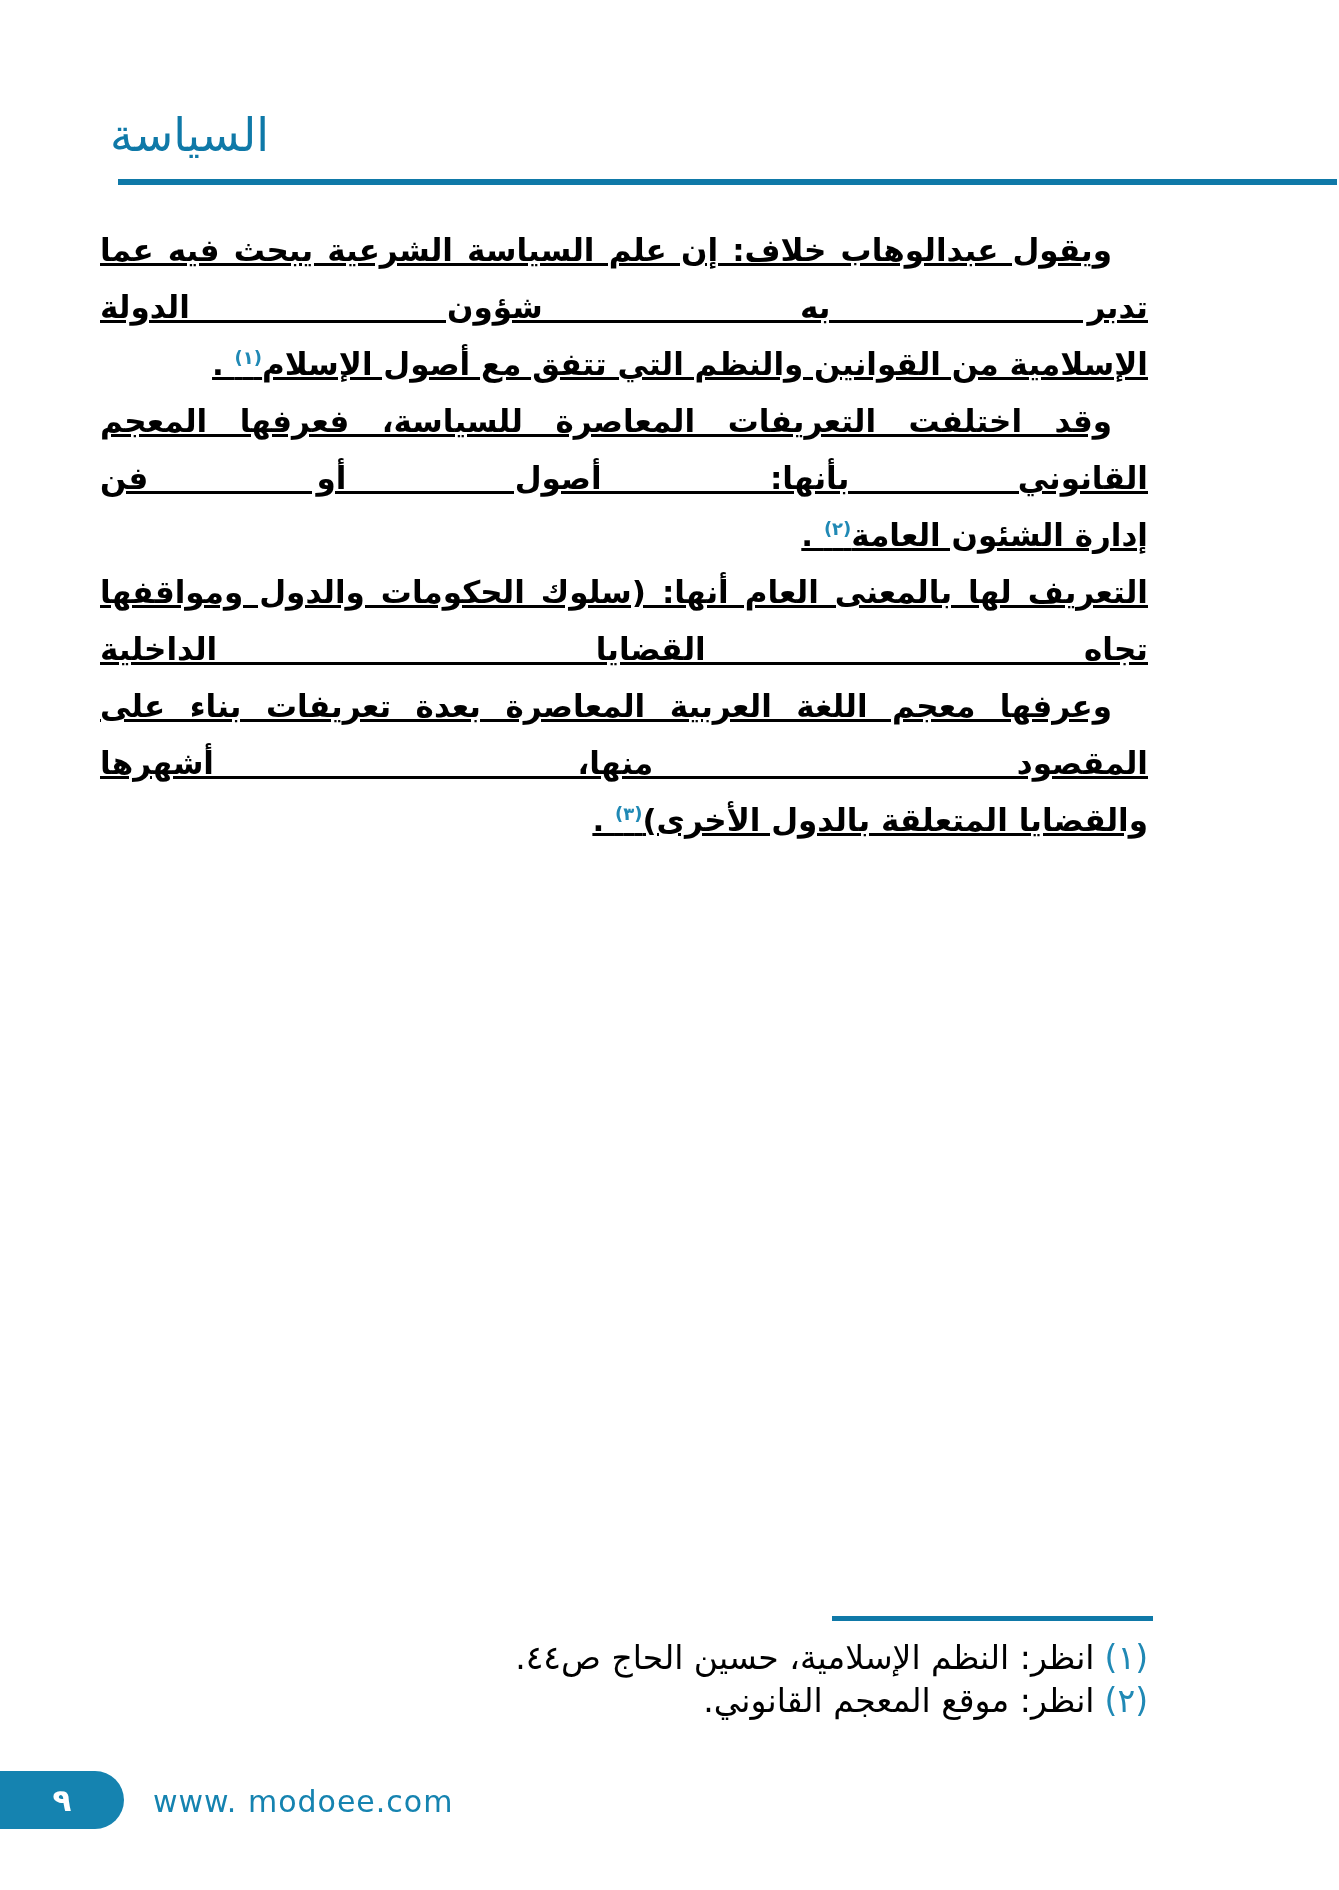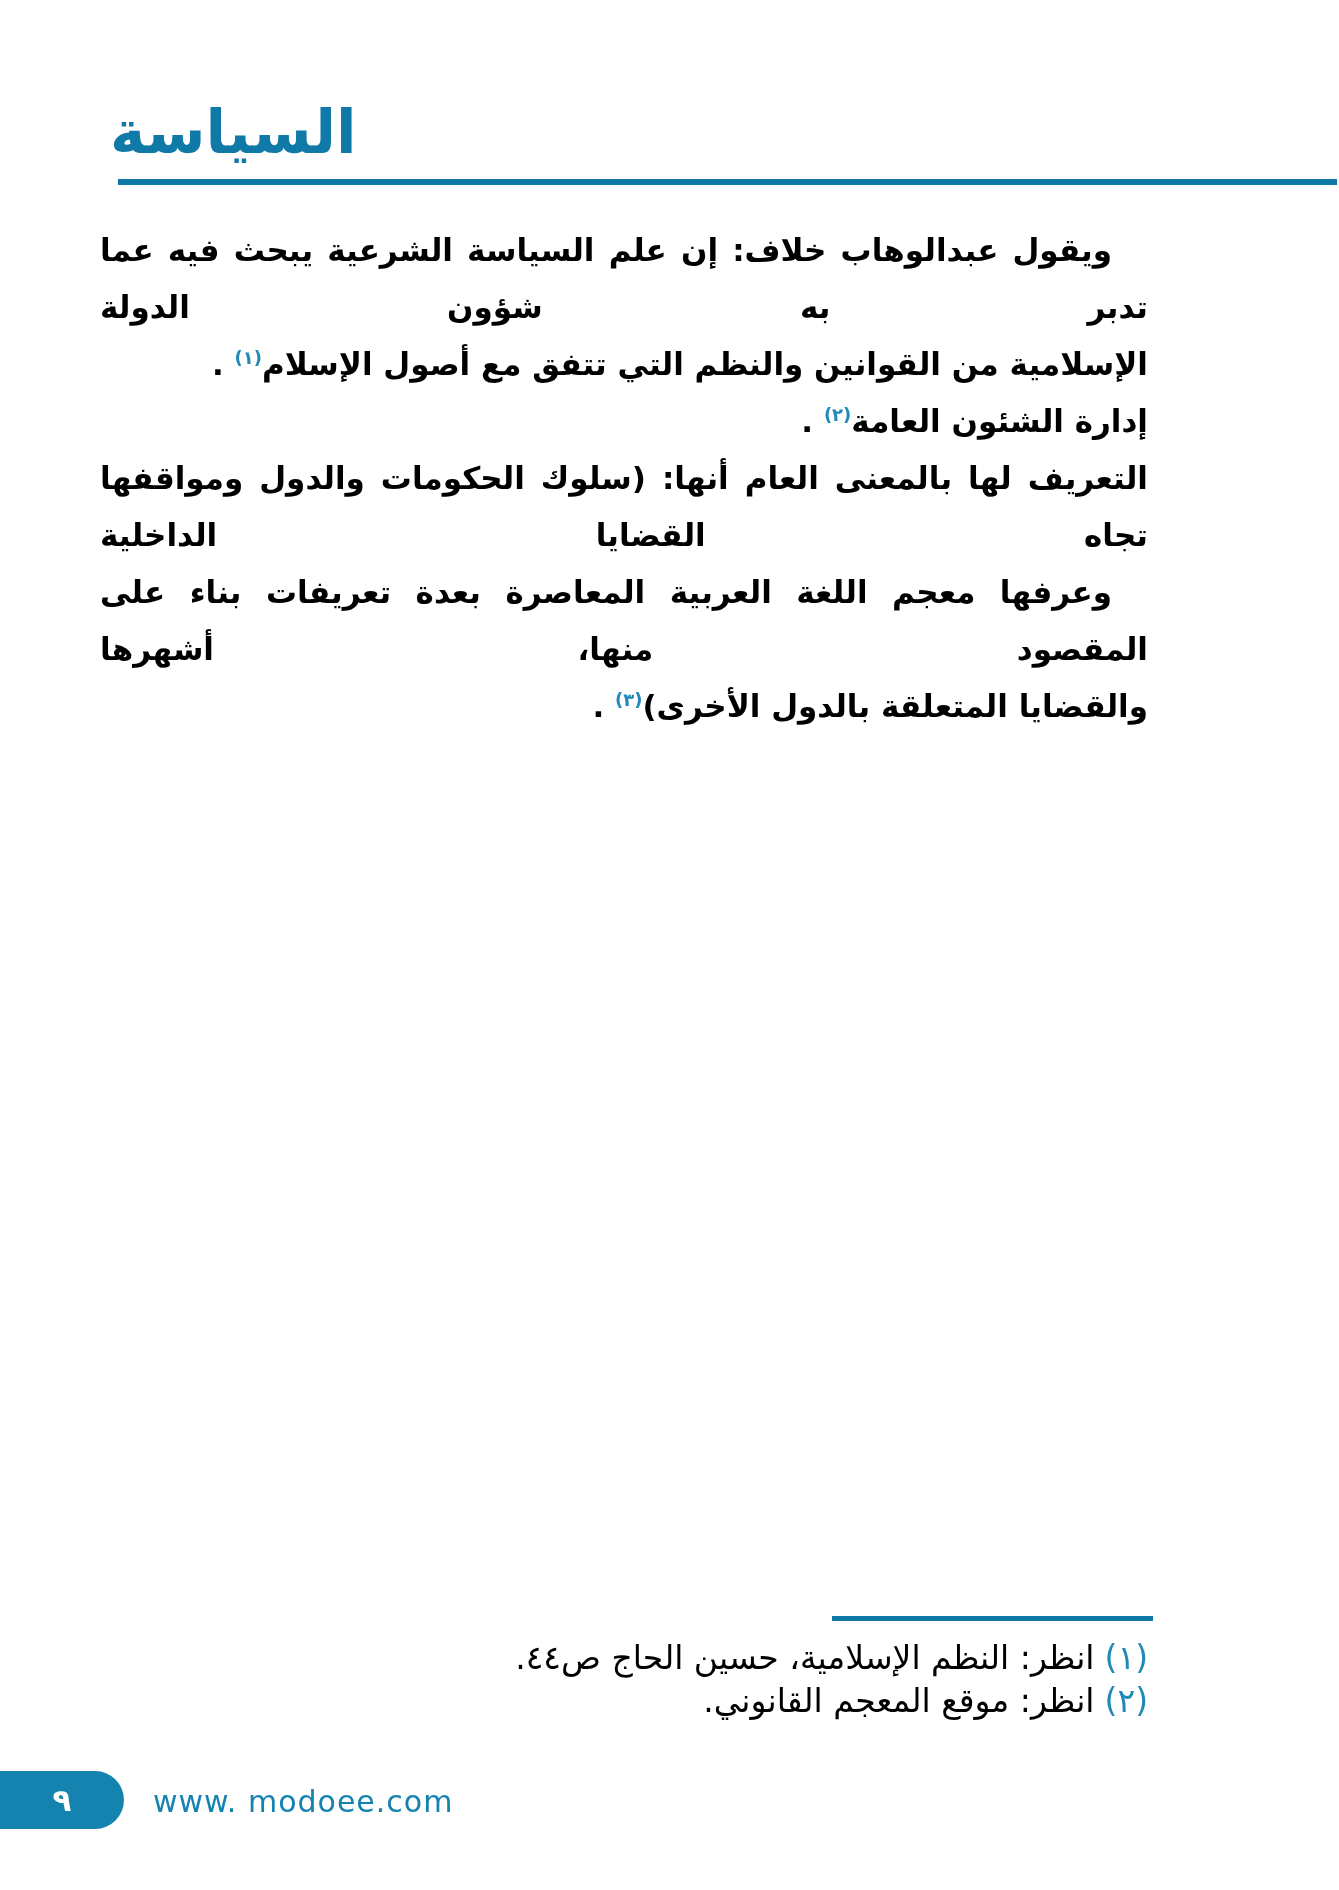--- a/index.html
+++ b/index.html
@@ -8,23 +8,23 @@
     width:1339px;
     height:1890px;
     background:#ffffff;
     overflow:hidden;
     font-family:"DejaVu Sans", sans-serif;
   }
   
   .header-title{
     position:absolute;
     left:110px;
-    top:96px;
-    font-size:60px;
-    font-weight:bold;
+    top:108px;
+    font-size:46px;
+    font-weight:normal;
     color:var(--accent);
     direction:rtl;
     line-height:1.2;
   }
   .header-rule{
     position:absolute;
     left:118px;
     top:179px;
     width:1219px;
     height:6px;
@@ -35,20 +35,21 @@
     position:absolute;
     top:222px;
     left:100px;
     width:1048px;
     direction:rtl;
     color:#000000;
     font-size:31px;
     font-weight:bold;
     line-height:57px;
     overflow:hidden;
+    text-decoration:underline;
   }
   .body-text .line{
     text-align:justify;
     text-align-last:justify;
     white-space:normal;
   }
   .body-text .line.first{
     text-indent:36px;
   }
   .body-text .line.last{
@@ -118,20 +119,21 @@
 
 <div class="page">
 
   <div class="header-title">السياسة</div>
 
   <div class="header-rule"></div>
 
   <div class="body-text">
       <div class="line first"><span>ويقول عبدالوهاب خلاف: إن علم السياسة الشرعية يبحث فيه عما تدبر به شؤون الدولة</span></div>
       <div class="line last"><span>الإسلامية من القوانين والنظم التي تتفق مع أصول الإسلام</span><sup class="fnref">(١)</sup><span> .</span></div>
+      <div class="line first"><span>وقد اختلفت التعريفات المعاصرة للسياسة، فعرفها المعجم القانوني بأنها: أصول أو فن</span></div>
       <div class="line last"><span>إدارة الشئون العامة</span><sup class="fnref">(٢)</sup><span> .</span></div>
       <div class="line"><span>التعريف لها بالمعنى العام أنها: (سلوك الحكومات والدول ومواقفها تجاه القضايا الداخلية</span></div>
       <div class="line first"><span>وعرفها معجم اللغة العربية المعاصرة بعدة تعريفات بناء على المقصود منها، أشهرها</span></div>
       <div class="line last"><span>والقضايا المتعلقة بالدول الأخرى)</span><sup class="fnref">(٣)</sup><span> .</span></div>
     </div>
 
   <div class="footnote-separator"></div>
 
   <div class="footnotes">
       <div class="footnote-row"><span class="footnote-num">(١)</span><span>انظر: النظم الإسلامية، حسين الحاج ص٤٤.</span></div>

